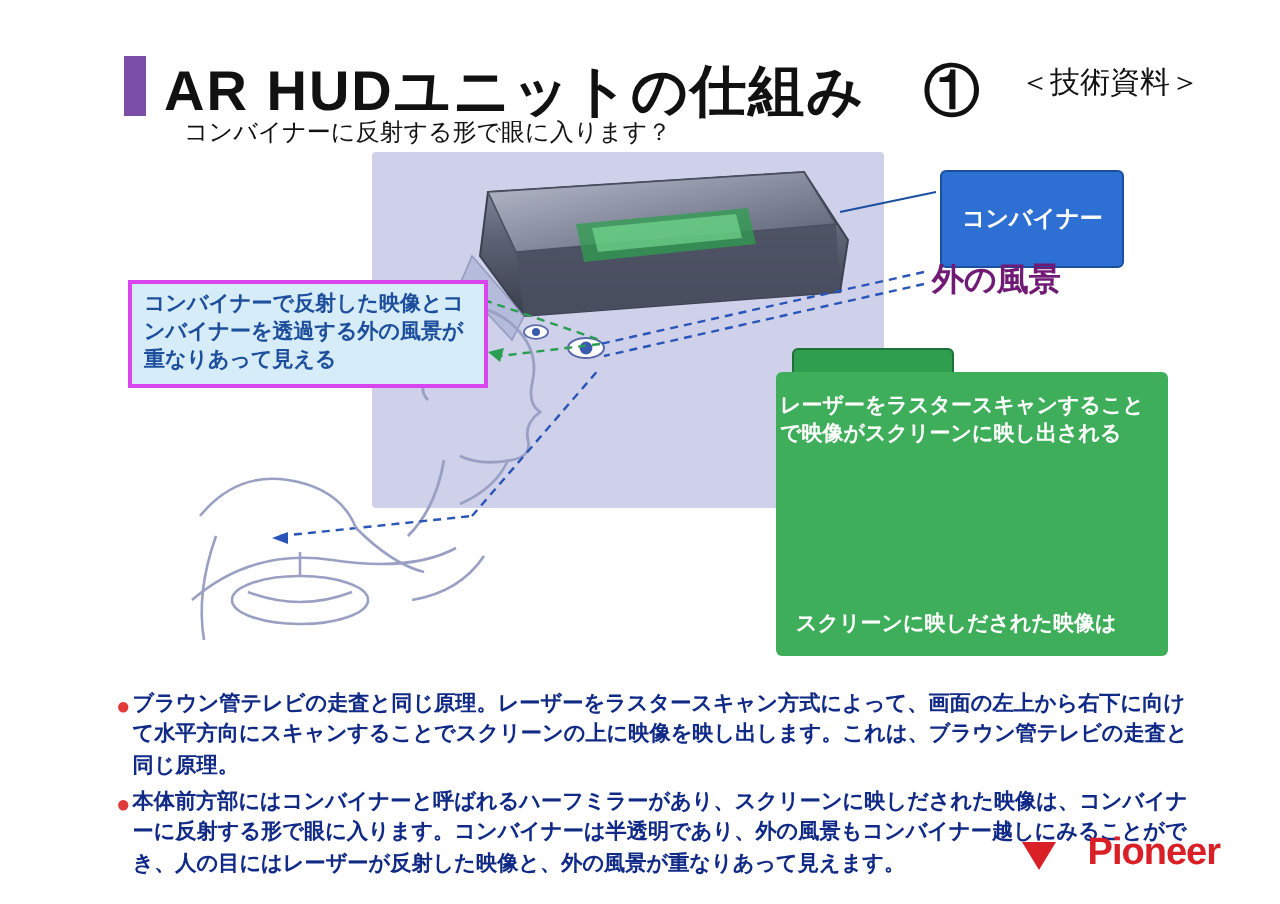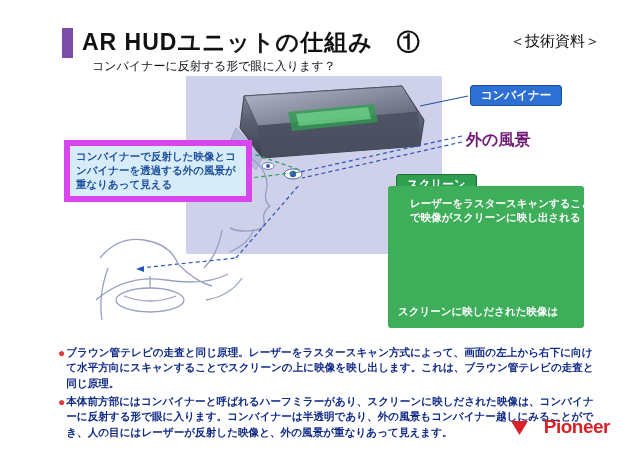--- a/index.html
+++ b/index.html
@@ -23,21 +23,21 @@
     left: 62px;
     top: 28px;
     width: 11px;
     height: 30px;
     background: #7b4fa8;
   }
   .title {
     position: absolute;
     left: 82px;
     top: 27px;
-    font-size: 23px;
+    font-size: 28px;
     font-weight: bold;
     color: #111;
     letter-spacing: 1px;
     white-space: nowrap;
   }
   .subtitle {
     position: absolute;
     left: 92px;
     top: 58px;
     font-size: 12px;
@@ -63,21 +63,21 @@
     border-radius: 2px;
   }
   
   .lbl {
     position: absolute;
     font-size: 11.5px;
     color: #ffffff;
     font-weight: bold;
     white-space: nowrap;
     border-radius: 3px;
-    padding: 2px 10px;
+    padding: 16px 10px;
   }
   .lbl-combiner {
     left: 470px;
     top: 85px;
     background: #2d6fd2;
     border: 1px solid #1b4fa0;
   }
   .lbl-screen {
     left: 396px;
     top: 174px;
@@ -94,39 +94,39 @@
     white-space: nowrap;
   }
   
   .note-blue {
     position: absolute;
     left: 64px;
     top: 140px;
     width: 164px;
     padding: 4px 6px;
     background: #d6ecf8;
-    border: 6px solid #d946ef;
+    border: 2px solid #d946ef;
     font-size: 10.5px;
     line-height: 1.32;
     color: #1d4f9c;
     font-weight: bold;
   }
   
   .green-box {
     position: absolute;
     left: 388px;
     top: 186px;
     width: 196px;
     height: 142px;
     background: #3fae5a;
     border-radius: 3px;
   }
   .green-text {
     position: absolute;
-    left: 410px;
+    left: 390px;
     top: 196px;
     width: 182px;
     font-size: 10.5px;
     line-height: 1.35;
     color: #ffffff;
     font-weight: bold;
   }
   .green-footer {
     position: absolute;
     left: 398px;

